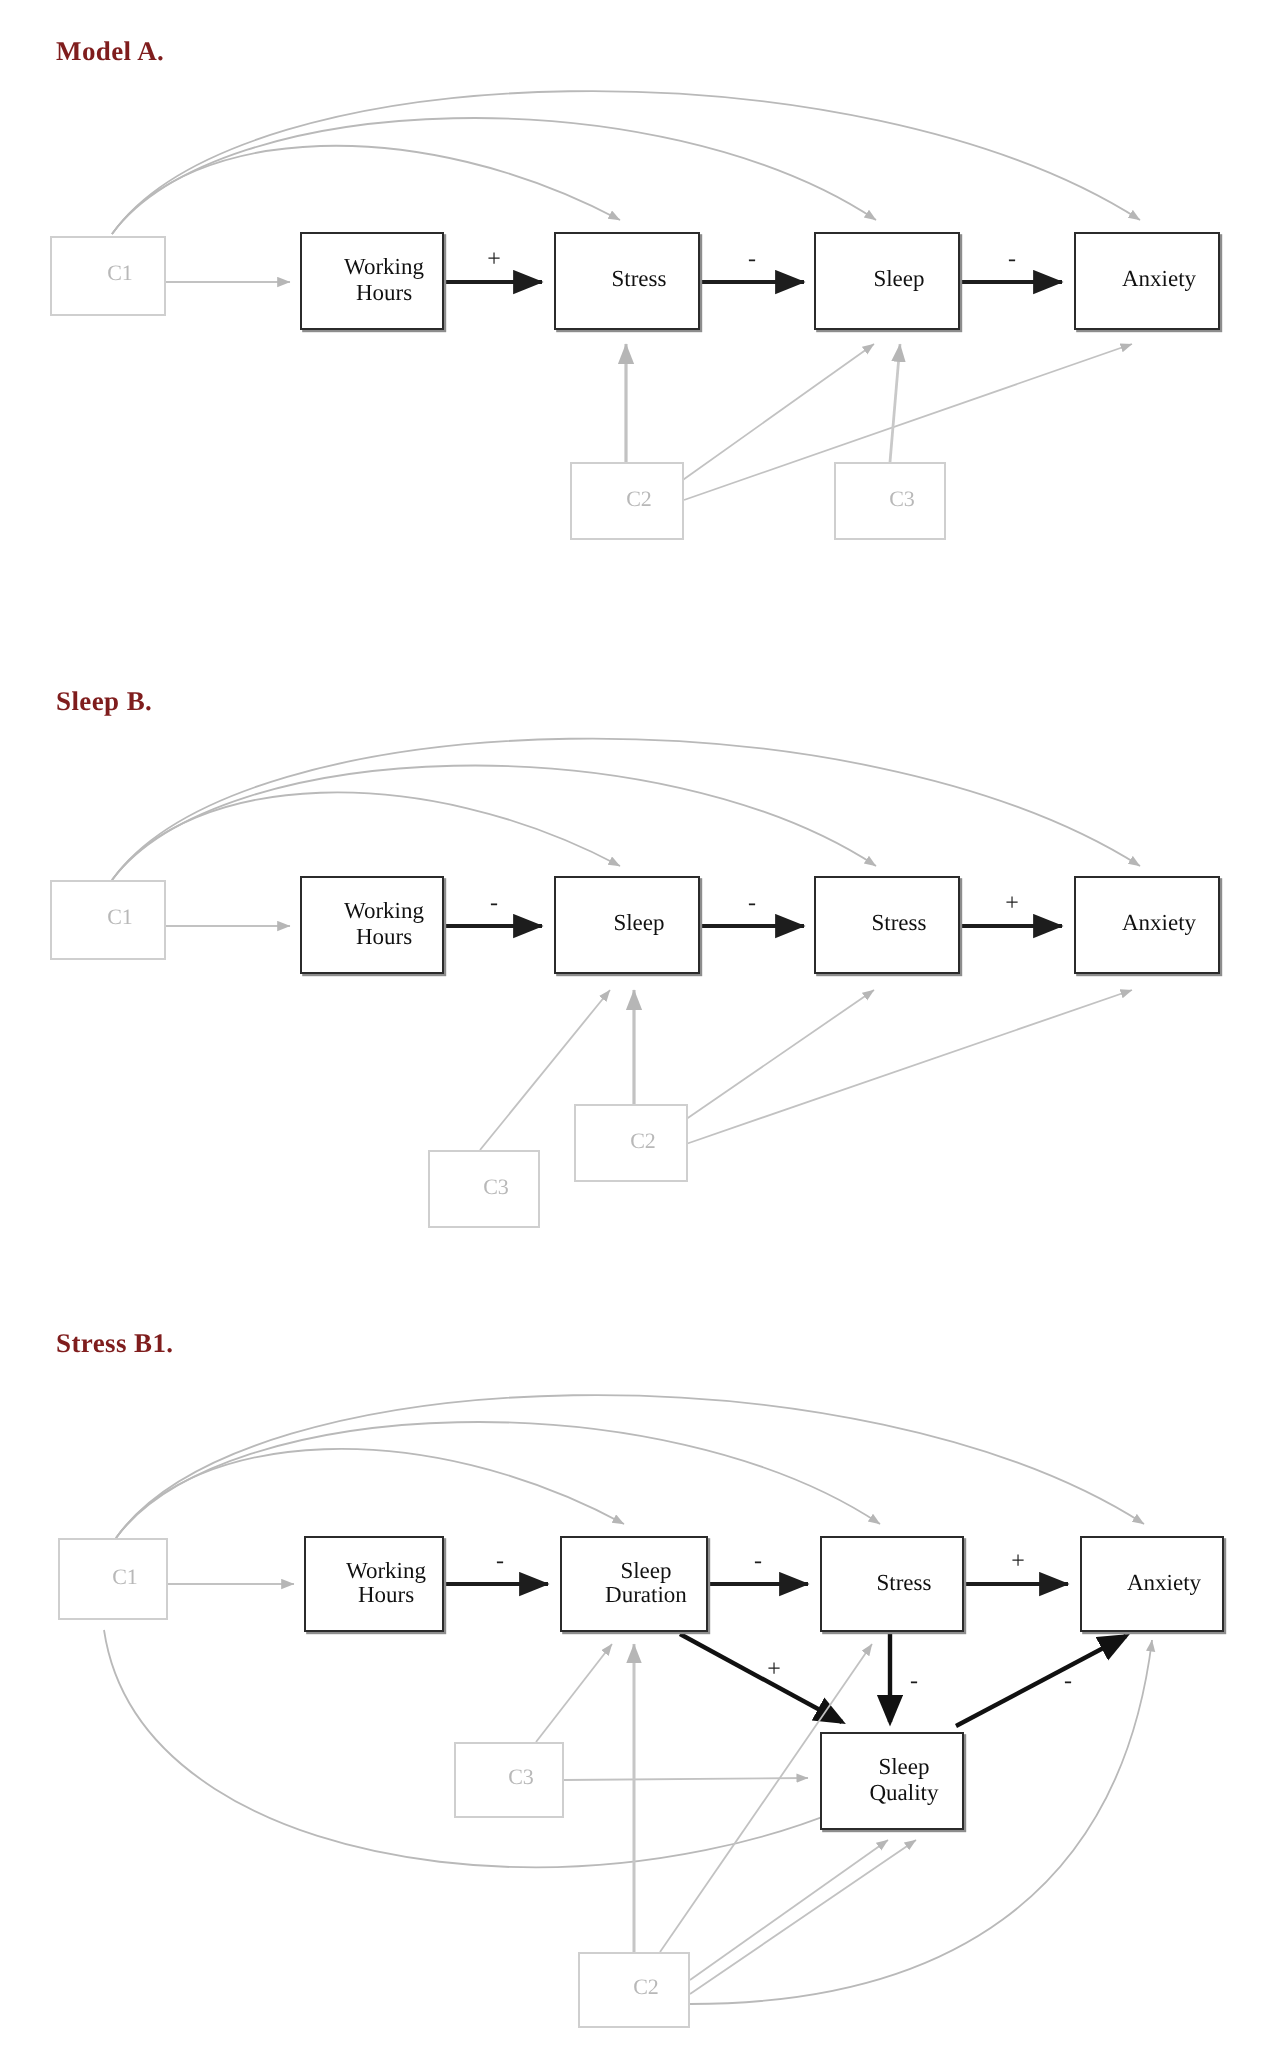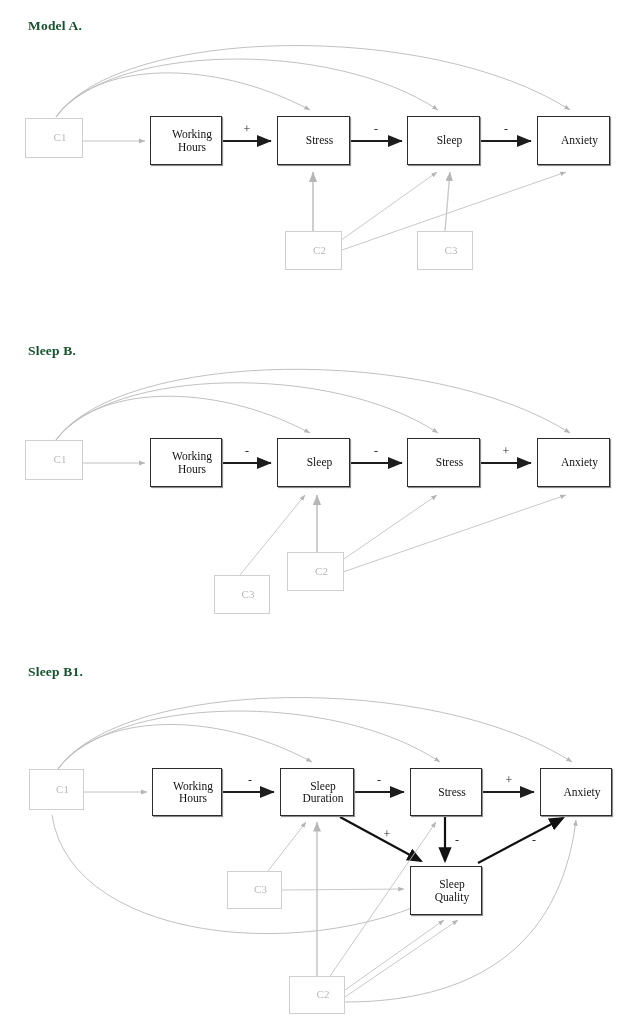--- a/index.html
+++ b/index.html
@@ -9,21 +9,21 @@
     font-family:"Liberation Serif", serif;
     position:relative;
     overflow:hidden;
   }
   .panel{position:absolute;left:0;width:638px;}
   .title{
     position:absolute;
     font-family:"Liberation Serif", serif;
     font-weight:bold;
     font-size:13.5px;
-    color:#14532d;
+    color:#7f1d1d;
     letter-spacing:.2px;
     white-space:nowrap;
   }
   svg.layer{position:absolute;left:0;top:0;overflow:visible;}
   .node{
     position:absolute;
     box-sizing:border-box;
     display:flex;
     align-items:center;
     justify-content:center;
@@ -183,21 +183,21 @@
   <div class="node main" style="left:537px;top:108px;width:73px;height:49px;"><span>Anxiety</span></div>
   <div class="node conf" style="left:287px;top:222px;width:57px;height:39px;"><span>C2</span></div>
   <div class="node conf" style="left:214px;top:245px;width:56px;height:39px;"><span>C3</span></div>
 
   <div class="sign" style="left:240px;top:115px;">-</div>
   <div class="sign" style="left:369px;top:115px;">-</div>
   <div class="sign" style="left:499px;top:115px;">+</div>
 </div>
 
 <div class="panel" style="top:650px;height:379px;">
-  <div class="title" style="left:28px;top:14px;">Sleep B1.</div>
+  <div class="title" style="left:28px;top:14px;">Stress B1.</div>
 
   <svg class="layer" width="638" height="379">
     <defs>
       <marker id="ah-dark-c" markerWidth="9" markerHeight="9" refX="7.6" refY="3.2" orient="auto">
         <path d="M0,0 L8,3.2 L0,6.4 z" fill="#1d1d1d"></path>
       </marker>
       <marker id="ah-bold-c" markerWidth="8" markerHeight="8" refX="6.2" refY="3" orient="auto">
         <path d="M0,0 L7.2,3 L0,6 z" fill="#111111"></path>
       </marker>
       <marker id="ah-grey-c" markerWidth="8" markerHeight="8" refX="6.4" refY="2.6" orient="auto">

